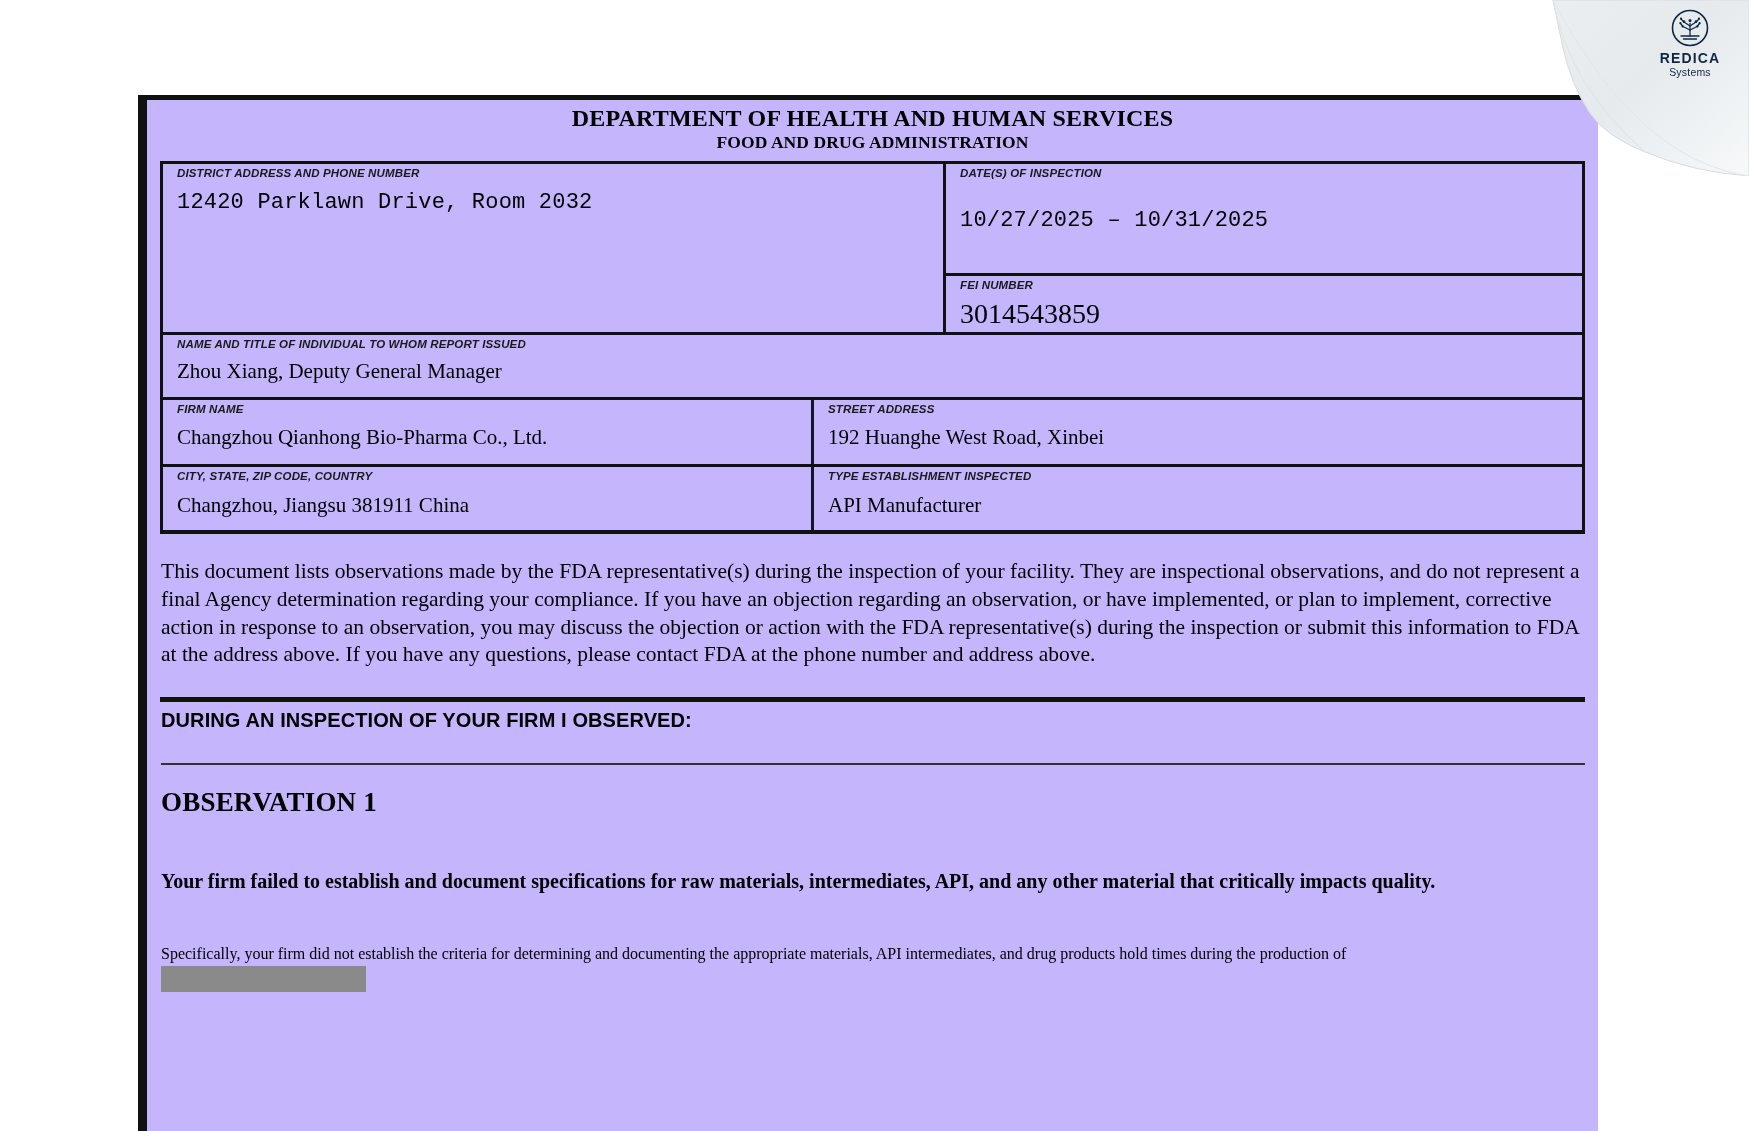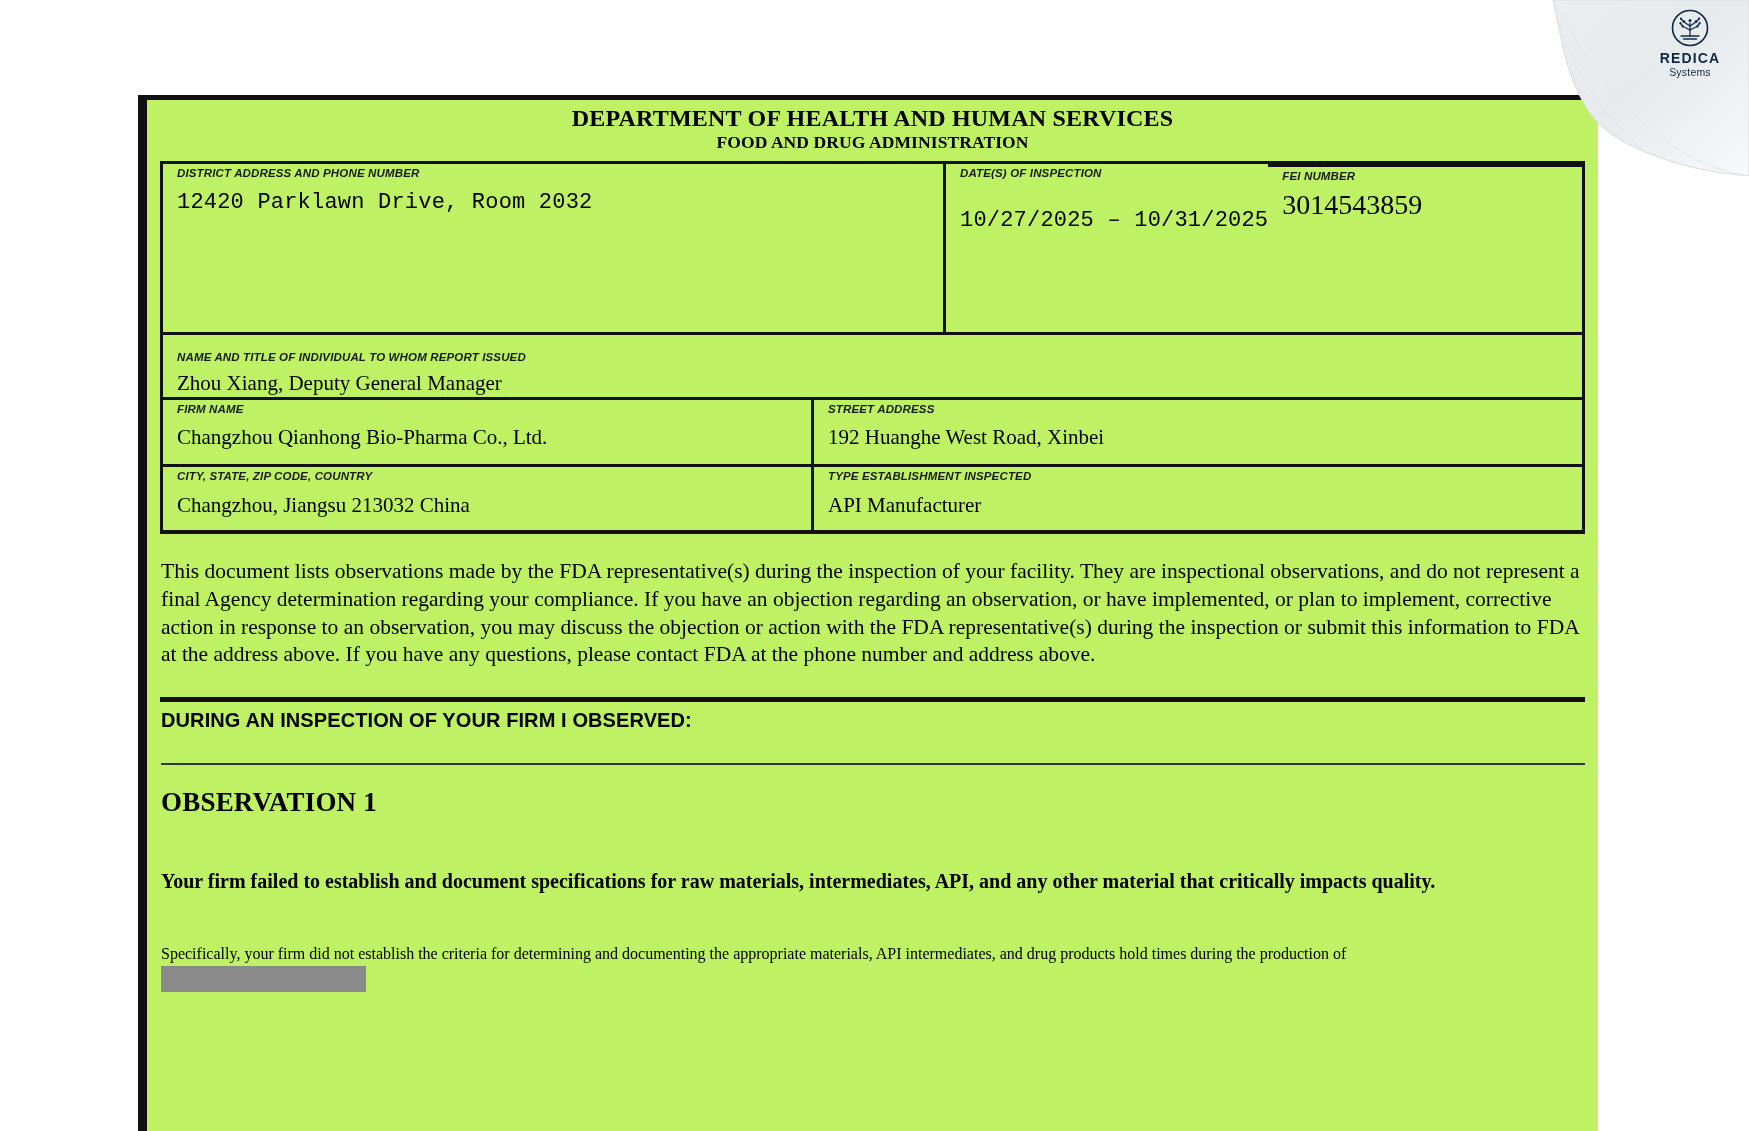--- a/index.html
+++ b/index.html
@@ -27,21 +27,21 @@
 
   
   #form {
     position: absolute;
     left: 138px;
     top: 95px;
     width: 1460px;
     height: 1036px;
     border-left: 9px solid #111;
     border-top: 5px solid #111;
-    background: #bef264;
+    background: #c4b5fd;
     box-sizing: border-box;
   }
   #form-inner {
     position: relative;
     width: 100%;
     height: 100%;
     padding: 0;
   }
 
   
@@ -108,25 +108,25 @@
     line-height: 1.5;
     font-weight: normal;
   }
 
   
   .c-left  { width: 780px; }
   .c-right { flex: 1 1 auto; }
 
   .r-addr   { height: 168px; }
   .r-addr .c-left  { padding-top: 3px; }
-  .r-addr .c-right { display: flex; flex-direction: row; padding: 0; border-left: 3px solid #111; }
+  .r-addr .c-right { display: flex; flex-direction: column; padding: 0; border-left: 3px solid #111; }
   .dates-box { padding: 3px 0 0 14px; height: 109px; box-sizing: border-box; }
   .fei-box   { padding: 3px 0 0 14px; border-top: 3px solid #111; flex: 1 1 auto; box-sizing: border-box; }
 
-  .r-name  { height: 62px; align-items: flex-end; }
+  .r-name  { height: 62px; }
   .r-firm  { height: 64px; }
   .r-city  { height: 63px; }
 
   
   .intro {
     margin: 24px 14px 0 14px;
     font-family: "Liberation Serif", serif;
     font-size: 21.5px;
     line-height: 1.29;
     text-align: left;
@@ -268,21 +268,21 @@
           </div>
           <div class="cell" style="flex:1 1 auto">
             <div class="cap">STREET ADDRESS</div>
             <div class="val" style="padding-top:8px">192 Huanghe West Road, Xinbei</div>
           </div>
         </div>
 
         <div class="row r-city">
           <div class="cell" style="width:648px">
             <div class="cap">CITY, STATE, ZIP CODE, COUNTRY</div>
-            <div class="val" style="padding-top:9px">Changzhou, Jiangsu 213032 China</div>
+            <div class="val" style="padding-top:9px">Changzhou, Jiangsu 381911 China</div>
           </div>
           <div class="cell" style="flex:1 1 auto">
             <div class="cap">TYPE ESTABLISHMENT INSPECTED</div>
             <div class="val" style="padding-top:9px">API Manufacturer</div>
           </div>
         </div>
 
       </div>
 
       <div class="intro">This document lists observations made by the FDA representative(s) during the inspection of your facility. They are inspectional observations, and do not represent a final Agency determination regarding your compliance. If you have an objection regarding an observation, or have implemented, or plan to implement, corrective action in response to an observation, you may discuss the objection or action with the FDA representative(s) during the inspection or submit this information to FDA at the address above. If you have any questions, please contact FDA at the phone number and address above.</div>

